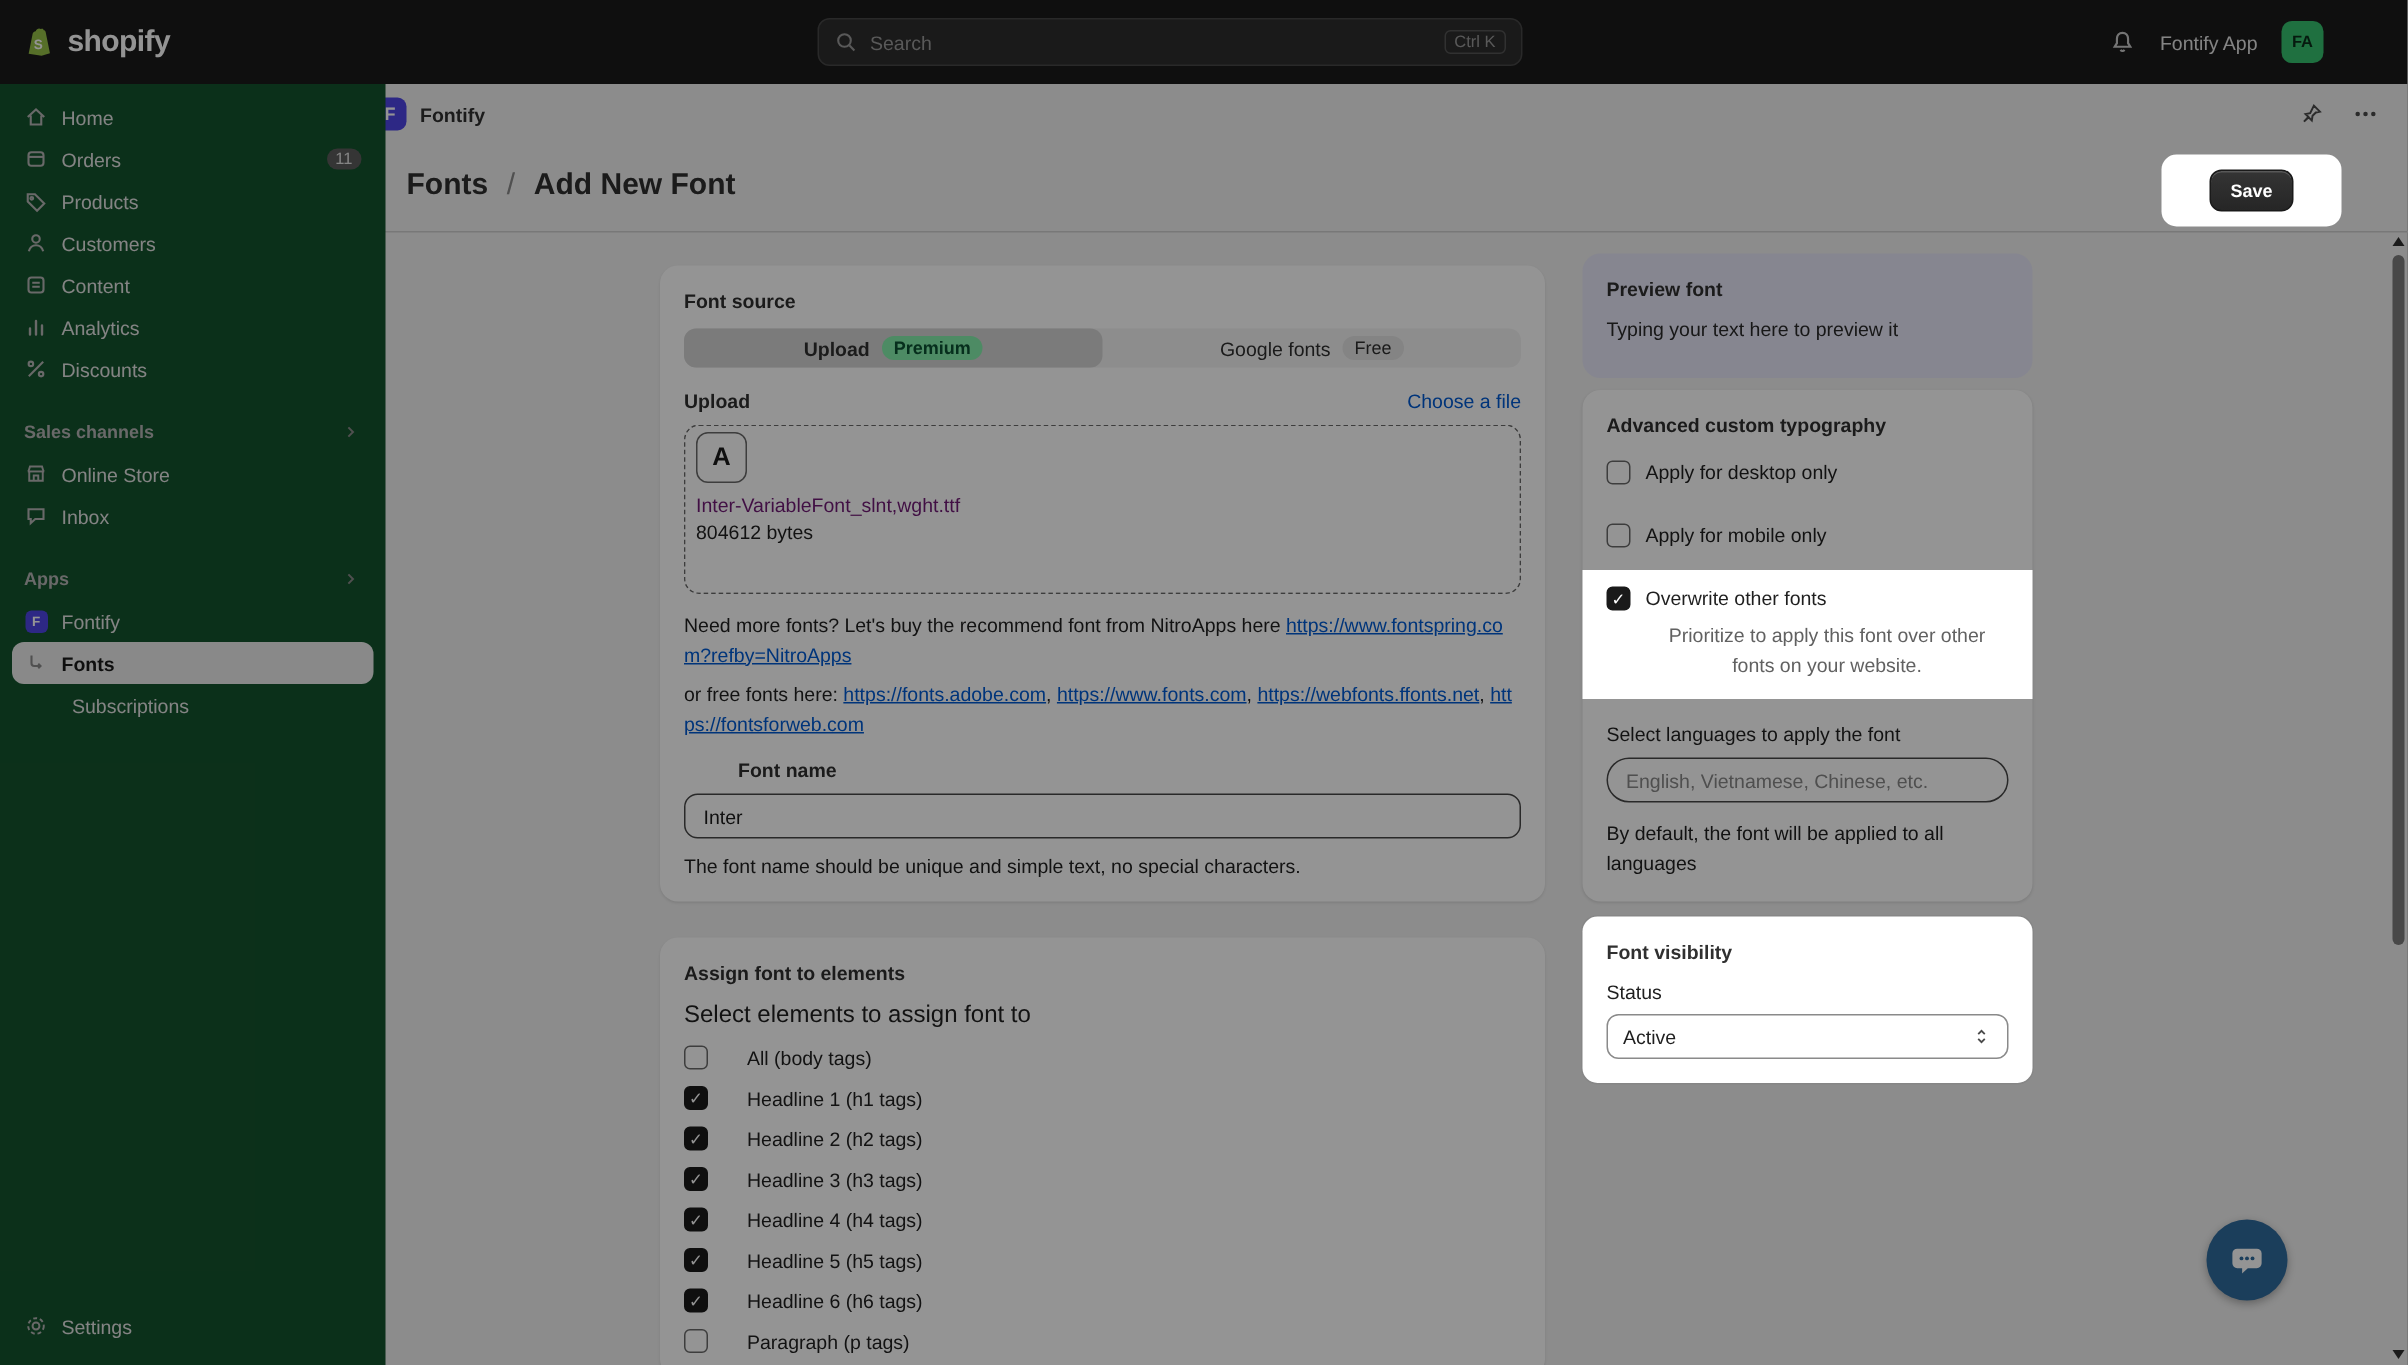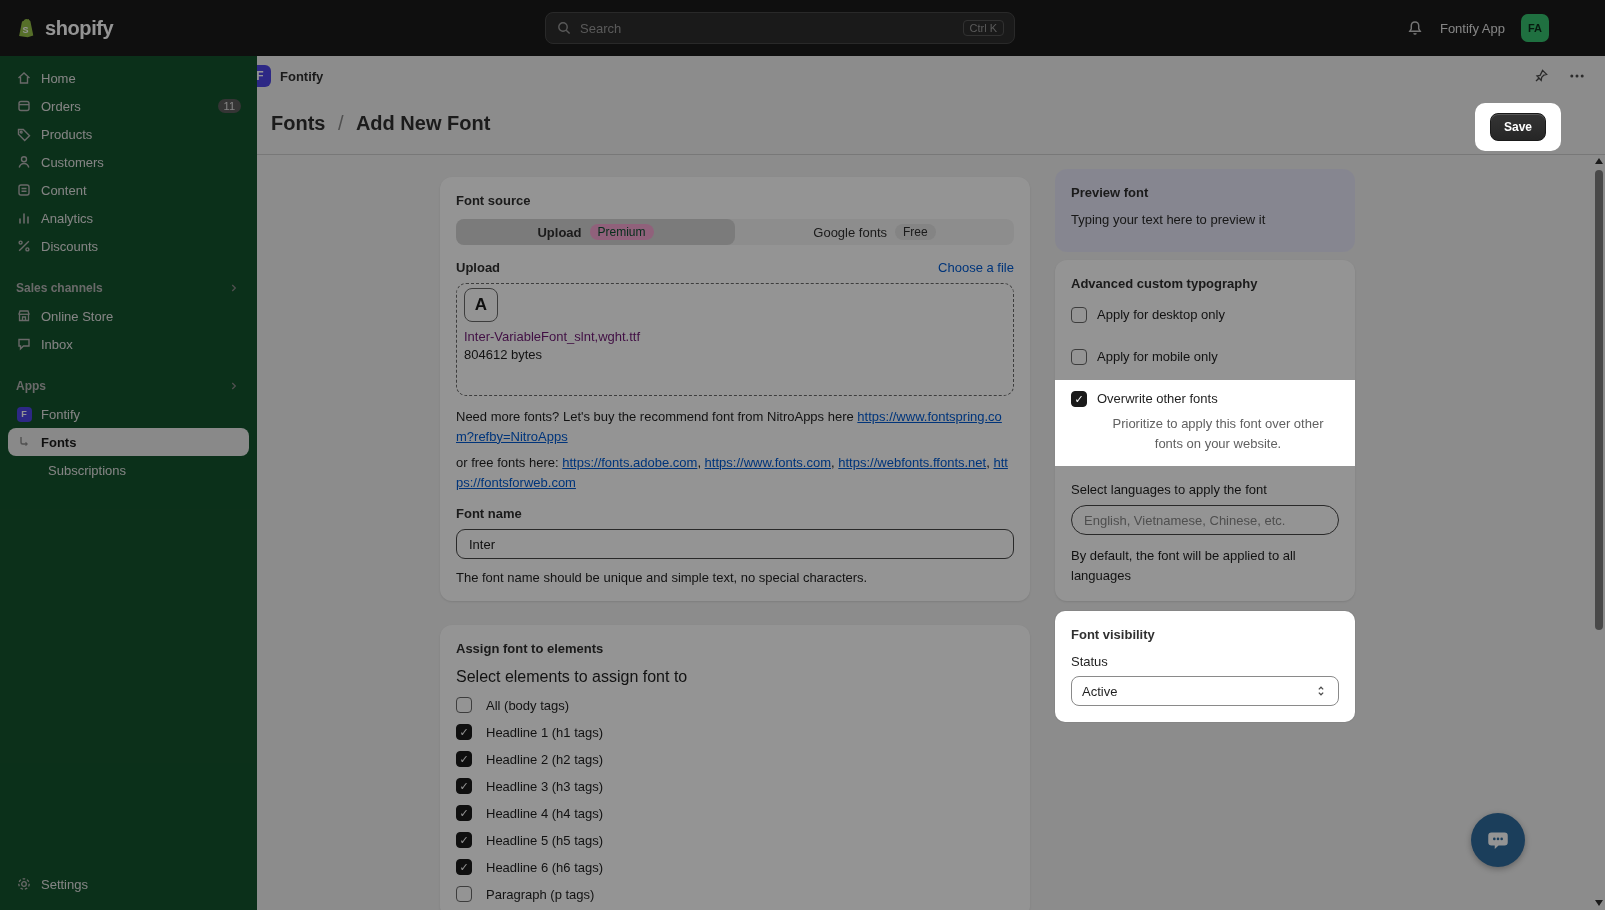--- a/index.html
+++ b/index.html
@@ -41,60 +41,60 @@
   .app-icon { width:22px; height:22px; border-radius:6px; background:#4f46e5; color:#fff; font-size:12px; font-weight:700;
               display:flex; align-items:center; justify-content:center; margin-right:9px; }
   .app-title { font-size:13px; font-weight:700; color:#303030; }
   .header-actions { margin-left:auto; display:flex; gap:20px; align-items:center; }
   .icon-btn { cursor:pointer; display:flex; }
   .page-head { padding:16px 36px 19px; border-bottom:1px solid #cfcfcf; }
   .crumb { font-size:20px; font-weight:700; color:#303030; }
   .crumb-sep { font-size:20px; color:#8a8a8a; padding:0 8px; font-weight:400; }
   .crumb-link { cursor:pointer; }
 
-  .save-spot { position:absolute; top:47px; right:44px; z-index:60; background:#ffffff; border-radius:10px; padding:10px 15px; }
+  .save-spot { position:absolute; top:47px; right:44px; z-index:60; background:#ffffff; border-radius:10px; padding:10px 32px; }
   .save-btn { background:linear-gradient(#343434,#262626); color:#fff; font-size:12px; font-weight:600; border:1px solid #1a1a1a;
               border-radius:8px; padding:6px 13px; cursor:pointer; font-family:inherit;
               box-shadow:inset 0 1px 0 rgba(255,255,255,0.18); }
 
   .content { position:absolute; top:99px; left:0; right:0; bottom:0; }
   .col-left { position:absolute; left:205px; top:22px; width:590px; }
   .col-right { position:absolute; left:820px; top:14px; width:300px; }
 
   .card { background:#ffffff; border-radius:12px; box-shadow:0 1px 2px rgba(0,0,0,0.10); padding:16px; }
   .card-title { font-size:13px; font-weight:700; color:#303030; }
 
   
   .card-source { margin-bottom:24px; }
   .segmented { margin-top:11px; height:26px; background:#f3f3f3; border-radius:8px; display:flex; }
   .segment { flex:1; display:flex; align-items:center; justify-content:center; gap:8px; font-size:13px; color:#303030;
              border-radius:8px; cursor:pointer; }
   .segment.active { background:#d4d4d4; font-weight:700; }
   .badge { font-size:12px; border-radius:8px; padding:1px 8px; font-weight:400; }
-  .badge-premium { background:#f9a8d4; color:#0c5132; }
+  .badge-premium { background:#86efac; color:#0c5132;font-weight:bold; }
   .badge-free { background:#e3e3e3; color:#303030; }
   .upload-row { margin-top:15px; display:flex; align-items:center; justify-content:space-between; }
   .bold-label { font-size:13px; font-weight:700; color:#303030; }
   .link { color:#005bd3; font-size:13px; cursor:pointer; text-decoration:none; }
   .dropzone { margin-top:8px; border:1.6px dashed #6a6a6a; border-radius:10px; height:113px; padding:4px 7px; }
   .file-icon { width:34px; height:34px; border:1.6px solid #6a6a6a; border-radius:8px; background:#fff;
                display:flex; align-items:center; justify-content:center; font-size:17px; font-weight:600; color:#1a1a1a; }
   .file-name { margin-top:7px; font-size:13px; color:#701a75; }
   .file-size { margin-top:3px; font-size:13px; color:#1f1f1f; }
   .promo { margin-top:11px; font-size:13px; line-height:1.5; color:#1f1f1f; }
   .promo-2 { margin-top:7px; }
   .inline-link { color:#005bd3; text-decoration:underline; word-break:break-all; cursor:pointer; }
-  .font-name-label { margin-top:14px; }
+  .font-name-label { margin-top:14px;margin-left:36px; }
   .text-field { margin-top:8px; display:block; width:100%; height:30px; border:1.6px solid #474747; border-radius:9px;
                 padding:0 12px; font-size:13px; color:#1a1a1a; background:#fff; outline:none; font-family:inherit; }
   .helper { margin-top:11px; font-size:13px; color:#1f1f1f; }
 
   
   .assign-sub { margin-top:12px; font-size:16px; color:#1f1f1f; }
-  .check-row { margin-top:11px; display:flex; align-items:center; gap:14px; font-size:13px; color:#1f1f1f; cursor:pointer; }
+  .check-row { margin-top:11px; display:flex; align-items:center; gap:26px; font-size:13px; color:#1f1f1f; cursor:pointer; }
   .checkbox { width:16px; height:16px; border-radius:4px; border:1.6px solid #6a6a6a; background:#fff; flex:none;
               display:flex; align-items:center; justify-content:center; }
   .checkbox.checked { background:#1a1a1a; border-color:#1a1a1a; color:#fff; font-size:11px; }
   .checkbox.checked::after { content:"✓"; }
 
   
   .card-preview { background:#e7e7f8; min-height:83px; margin-bottom:8px; box-shadow:none; }
   .preview-text { margin-top:12px; font-size:13px; color:#2a2a2a; }
   .card-advanced { margin-bottom:10px; }
   .adv-row { display:flex; align-items:flex-start; gap:10px; font-size:13px; color:#1f1f1f; cursor:pointer; }

